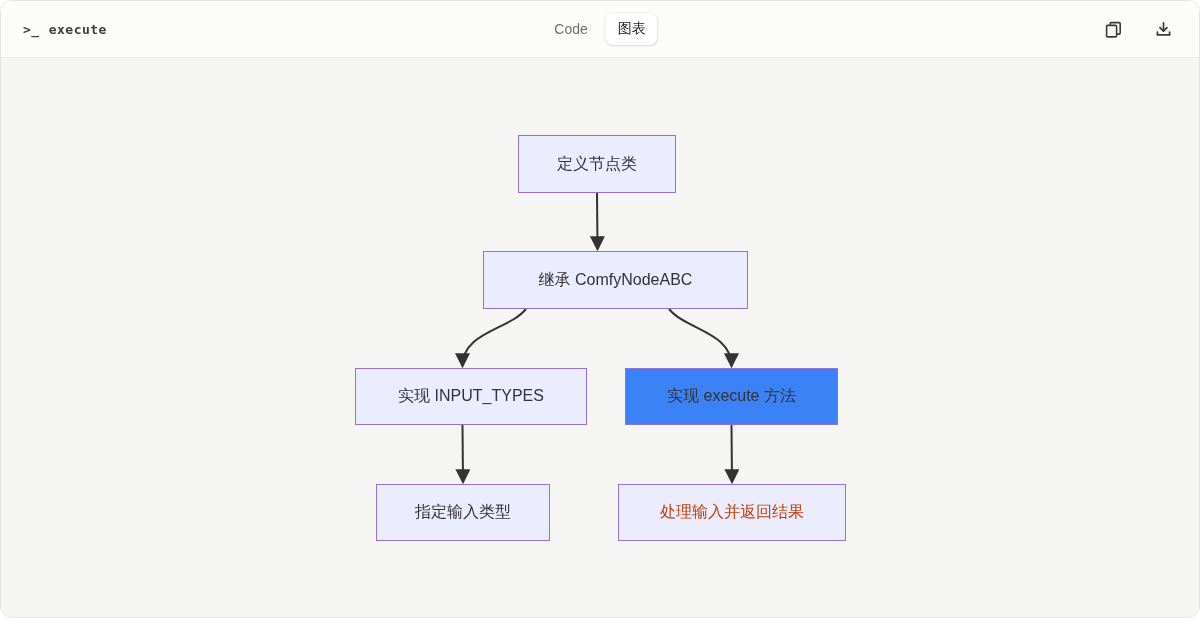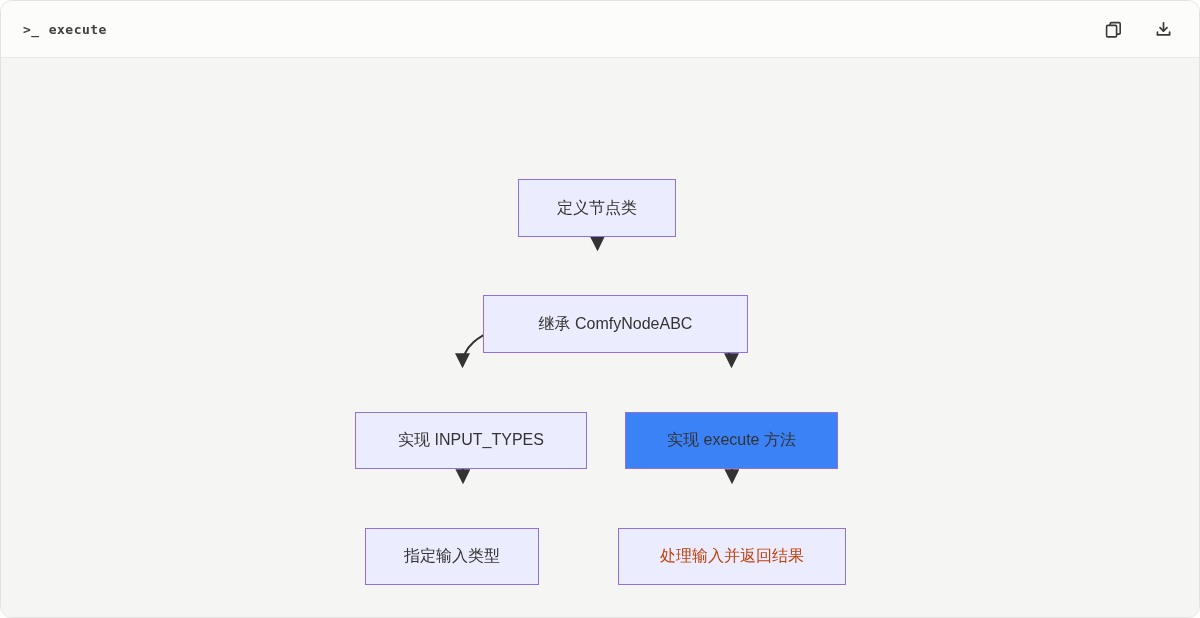--- a/index.html
+++ b/index.html
@@ -65,35 +65,38 @@
   .flow-node {
     position:absolute;
     background:#ECECFF;
     border:1px solid #9370DB;
     color:#333333;
     font-size:16px;
     font-family:"Liberation Sans",sans-serif;
     display:flex; align-items:center; justify-content:center;
     text-align:center;
     white-space:nowrap;
-    margin-top:44px;
   }
 </style>
 </head>
 <body>
 
 <div class="window">
 
   <div class="header">
 
     <div class="brand">
       <span class="prompt-glyph">&gt;_</span>
       <span>execute</span>
     </div>
 
+    <div class="toggle">
+      <button class="toggle-btn">Code</button>
+      <button class="toggle-btn active">图表</button>
+    </div>
 
     <div class="header-actions">
       <button class="icon-btn" title="">
         <span>
           <svg width="17" height="17" viewBox="0 0 17 17" fill="none" stroke="#3a3a37" stroke-width="1.6" stroke-linejoin="round">
             <rect x="5.2" y="1.6" width="10" height="11.5" rx="1.2"></rect>
             <rect x="1.6" y="4.4" width="10" height="11.5" rx="1.2" fill="#fcfcfb"></rect>
           </svg>
         </span>
       </button>
@@ -122,18 +125,18 @@
           <path d="M668,251 C685,272 730.5,274 730.5,308" marker-end="url(#arrowhead)" stroke="#333333" fill="none"></path>
           <path d="M461.5,367 L462,424" marker-end="url(#arrowhead)" stroke="#333333" fill="none"></path>
           <path d="M730.5,367 L731,424" marker-end="url(#arrowhead)" stroke="#333333" fill="none"></path>
         </g>
     </svg>
     <div id="node-layer">
         <div class="flow-node" style="left: 517px; top: 77px; width: 158px; height: 58px; background: rgb(236, 236, 255); border-color: rgb(147, 112, 219); color: rgb(51, 51, 51);">定义节点类</div>
         <div class="flow-node" style="left: 482px; top: 193px; width: 265px; height: 58px; background: rgb(236, 236, 255); border-color: rgb(147, 112, 219); color: rgb(51, 51, 51);">继承 ComfyNodeABC</div>
         <div class="flow-node" style="left: 354px; top: 310px; width: 232px; height: 57px; background: rgb(236, 236, 255); border-color: rgb(147, 112, 219); color: rgb(51, 51, 51);">实现 INPUT_TYPES</div>
         <div class="flow-node" style="left: 624px; top: 310px; width: 213px; height: 57px; background: #3b82f6; border-color: rgb(147, 112, 219); color: rgb(51, 51, 51);">实现 execute 方法</div>
-        <div class="flow-node" style="left: 364px; top: 426px; width: 174px; height: 57px; background: rgb(236, 236, 255); border-color: rgb(147, 112, 219); color: rgb(51, 51, 51); text-align: right;">指定输入类型</div>
+        <div class="flow-node" style="left: 375px; top: 426px; width: 174px; height: 57px; background: rgb(236, 236, 255); border-color: rgb(147, 112, 219); color: rgb(51, 51, 51); text-align: right;">指定输入类型</div>
         <div class="flow-node" style="left: 617px; top: 426px; width: 228px; height: 57px; background: rgb(236, 236, 255); border-color: rgb(147, 112, 219); color: #c2410c;">处理输入并返回结果</div>
       </div>
   </div>
 
 </div>
 
 </body></html>

